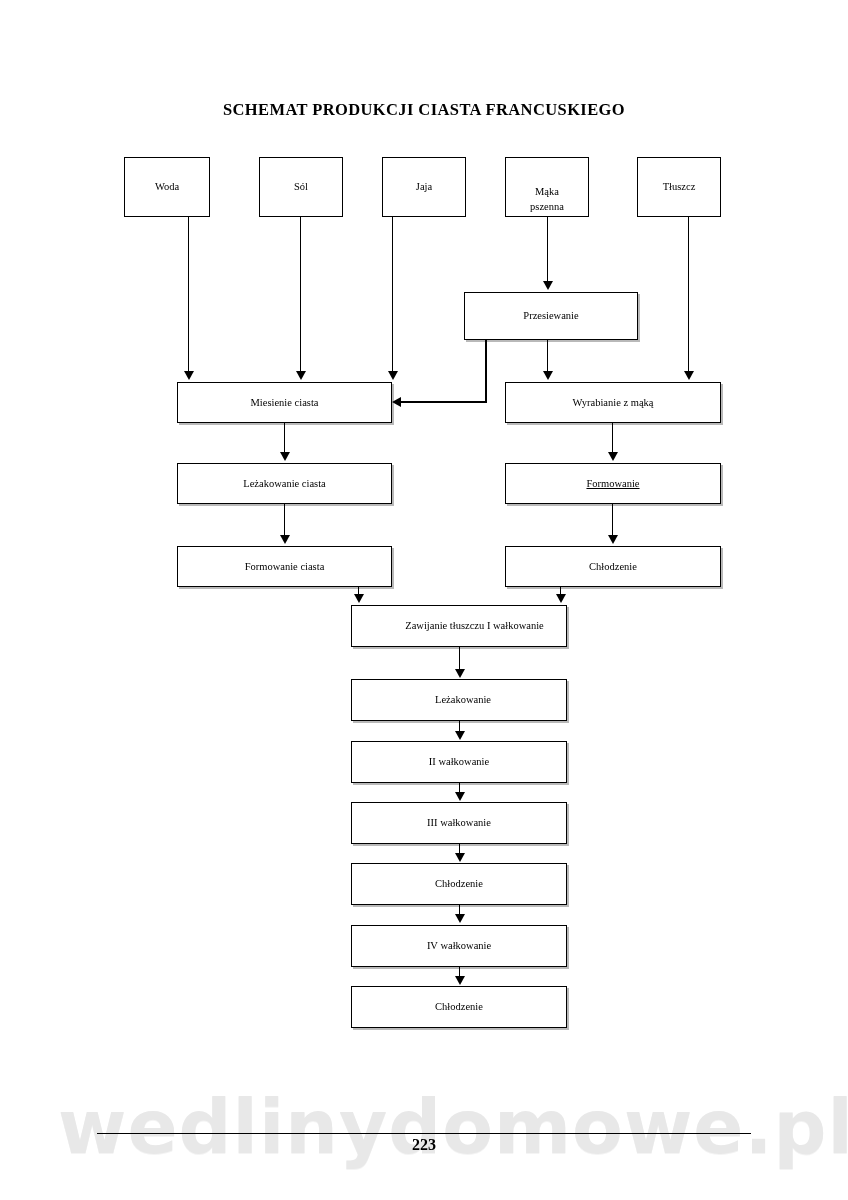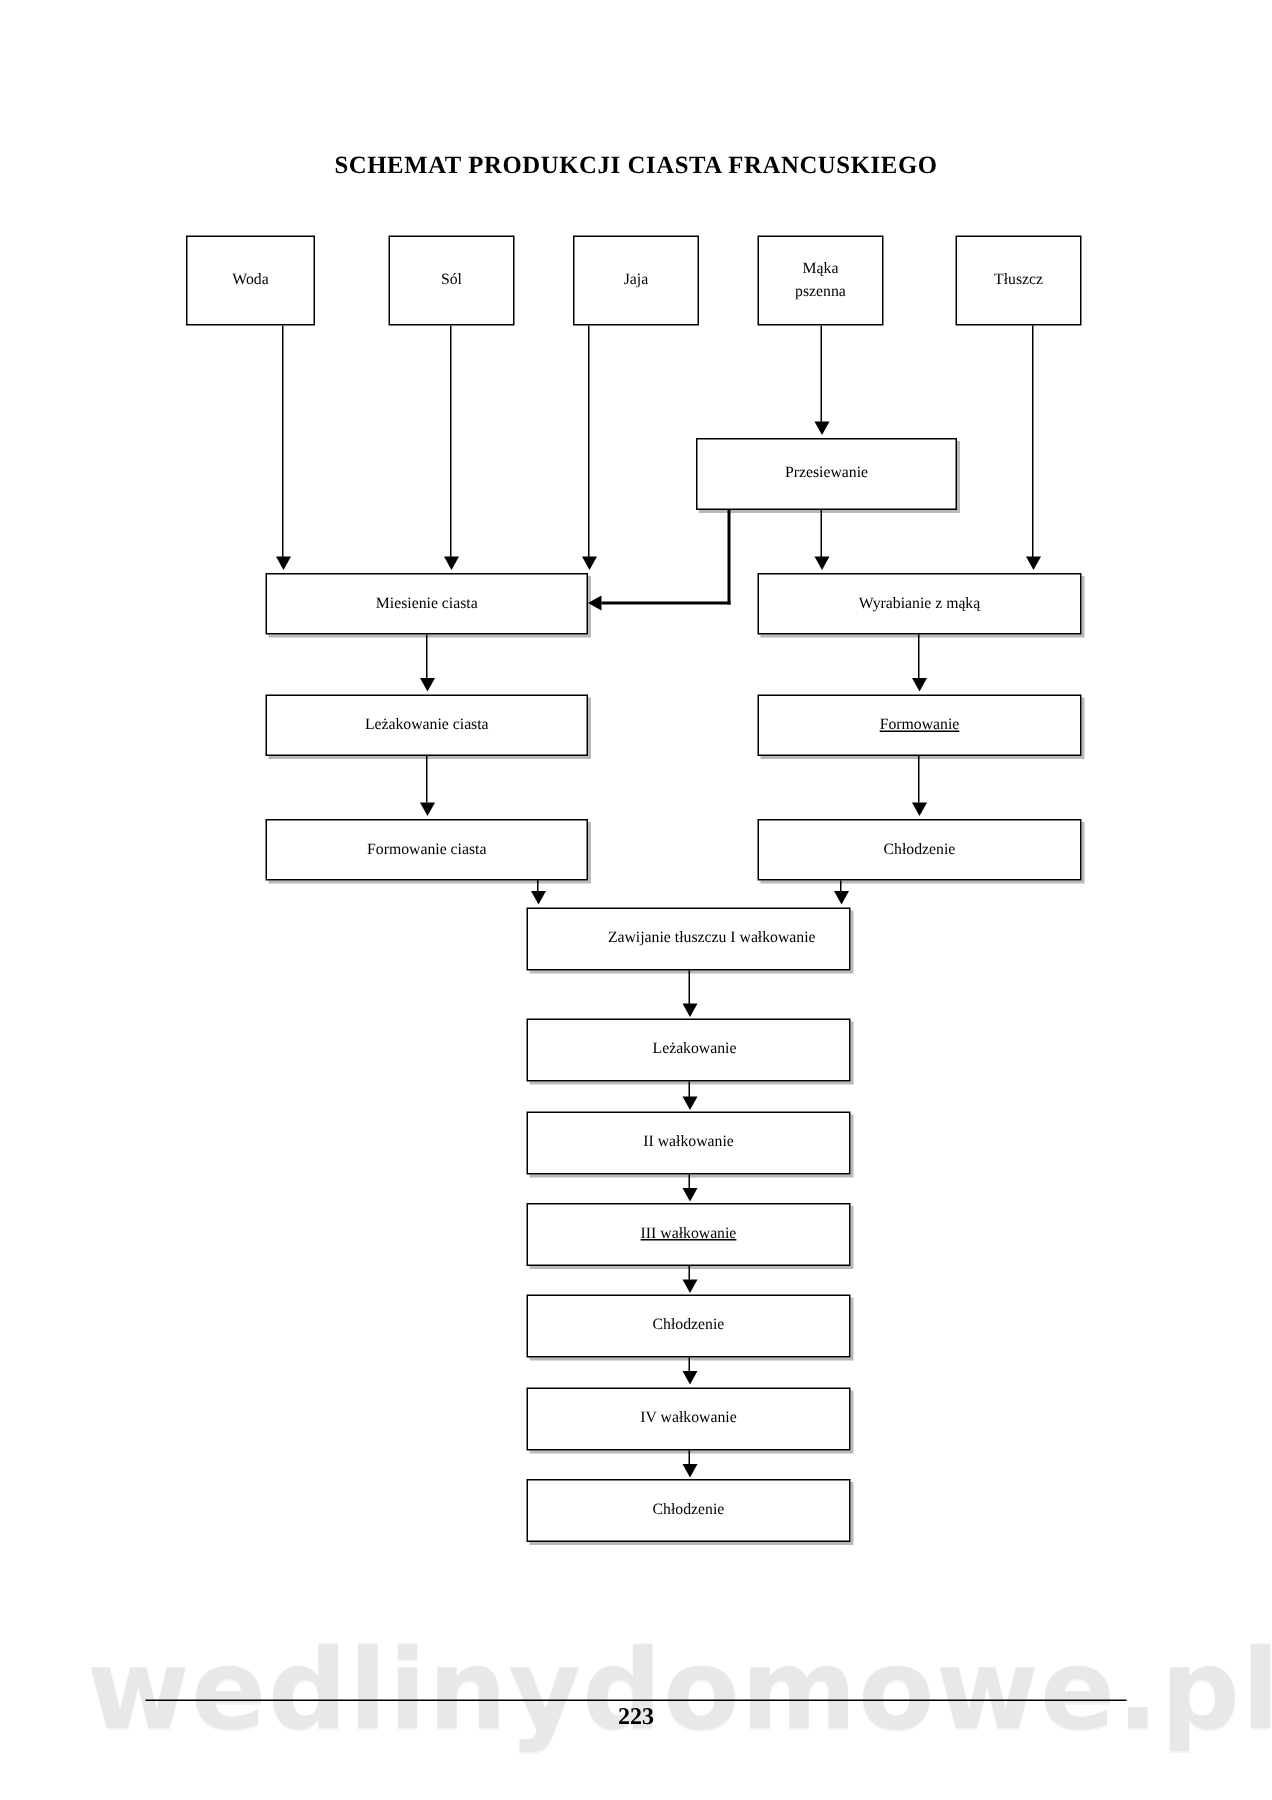--- a/index.html
+++ b/index.html
@@ -127,21 +127,21 @@
 
   <div class="node" style="left:124px; top:157px; width:86px; height:60px;">
     <span>Woda</span>
   </div>
   <div class="node" style="left:259px; top:157px; width:84px; height:60px;">
     <span>Sól</span>
   </div>
   <div class="node" style="left:382px; top:157px; width:84px; height:60px;">
     <span>Jaja</span>
   </div>
-  <div class="node" style="left:505px; top:157px; width:84px; height:60px; white-space:pre-line;">
+  <div class="node" style="left:505px; top:157px; width:84px; height:60px; white-space:pre-line;align-items:flex-end;">
     <span>Mąka
 pszenna</span>
   </div>
   <div class="node" style="left:637px; top:157px; width:84px; height:60px;">
     <span>Tłuszcz</span>
   </div>
 
   <div class="node shadow" style="left:464px; top:292px; width:174px; height:48px;">
     <span>Przesiewanie</span>
   </div>
@@ -169,21 +169,21 @@
 
   <div class="node shadow" style="left:351px; top:605px; width:216px; height:42px;padding-left:35px;">
     <span>Zawijanie tłuszczu I wałkowanie</span>
   </div>
   <div class="node shadow" style="left:351px; top:679px; width:216px; height:42px;padding-left:12px;">
     <span>Leżakowanie</span>
   </div>
   <div class="node shadow" style="left:351px; top:741px; width:216px; height:42px;">
     <span>II wałkowanie</span>
   </div>
-  <div class="node shadow" style="left:351px; top:802px; width:216px; height:42px;text-decoration:underline;">
+  <div class="node shadow" style="left:351px; top:802px; width:216px; height:42px;">
     <span>III wałkowanie</span>
   </div>
   <div class="node shadow" style="left:351px; top:863px; width:216px; height:42px;">
     <span>Chłodzenie</span>
   </div>
   <div class="node shadow" style="left:351px; top:925px; width:216px; height:42px;">
     <span>IV wałkowanie</span>
   </div>
   <div class="node shadow" style="left:351px; top:986px; width:216px; height:42px;">
     <span>Chłodzenie</span>

